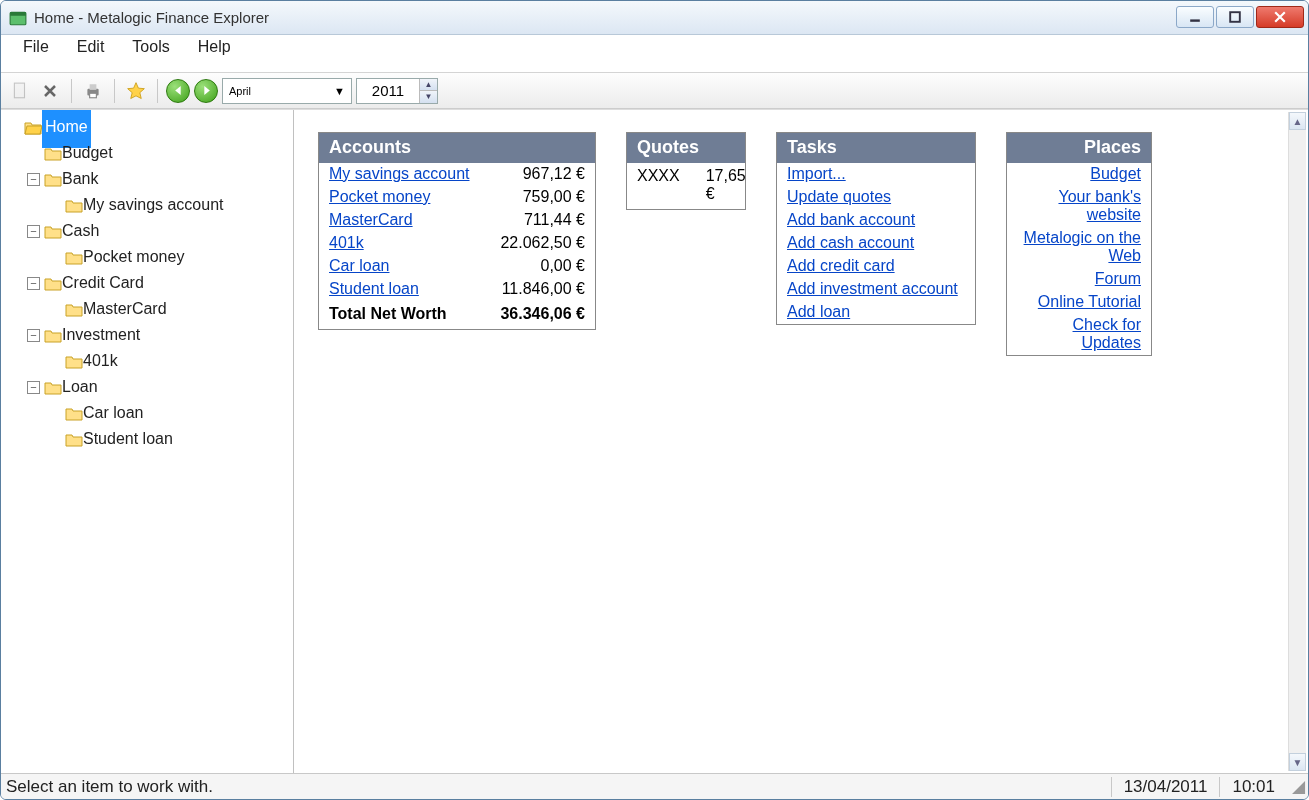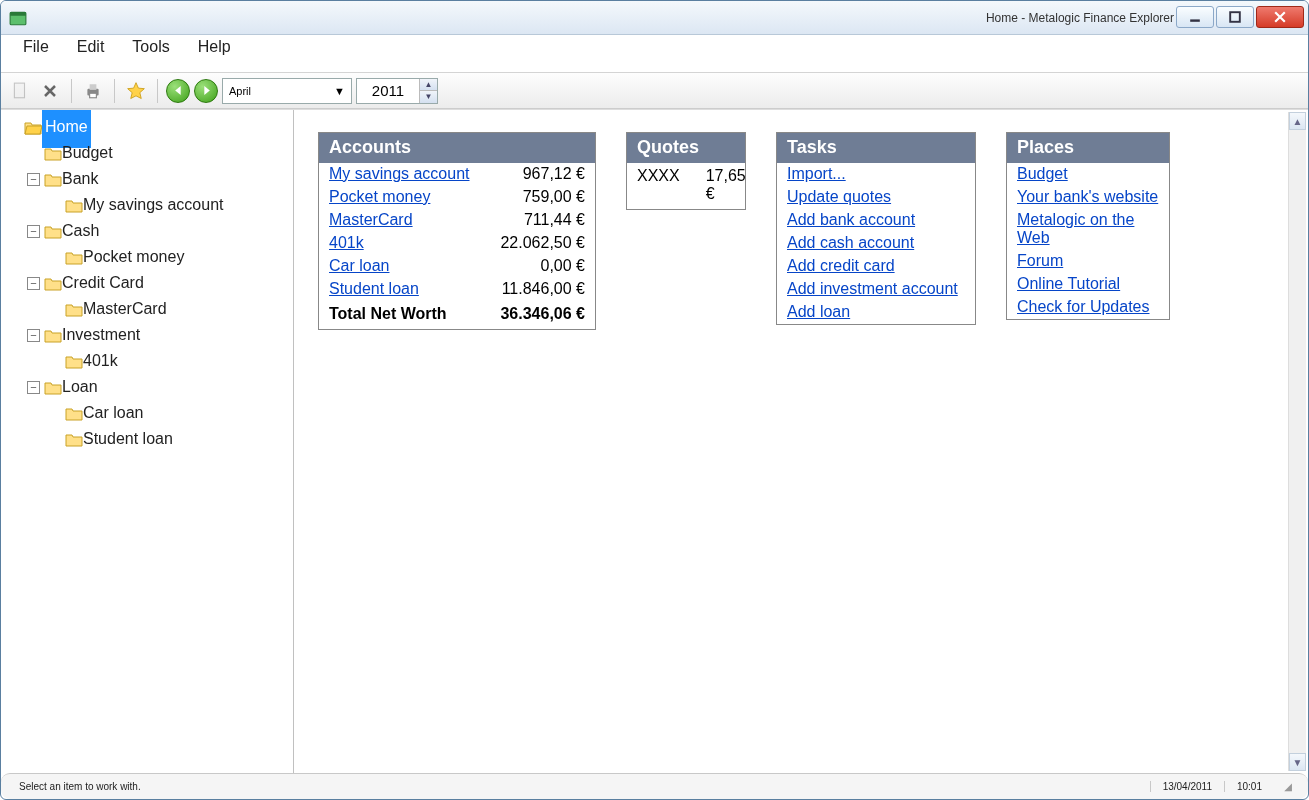--- a/index.html
+++ b/index.html
@@ -1,21 +1,21 @@
 <!DOCTYPE html>
 <html><head>
 <meta charset="utf-8">
 <style>
 * { box-sizing: border-box; margin: 0; padding: 0; font-family: "Segoe UI", Tahoma, sans-serif; }
 body { background: #fff; width: 1309px; height: 800px; overflow: hidden; border: 1px solid #5a7fa0; border-radius: 6px; display: flex; flex-direction: column; }
 
 
 .titlebar { height: 34px; background: linear-gradient(to bottom, #f4f8fc, #dce7f3); display: flex; align-items: center; padding: 0 0 0 8px; border-bottom: 1px solid #b8c8d8; }
 .titlebar .app-icon { width: 18px; height: 18px; margin-right: 7px; }
-.titlebar .title { font-size: 12px; color: #333; flex: 1; text-align: right; }
+.titlebar .title { font-size: 15px; color: #333; flex: 1; }
 .winbtns { display: flex; height: 24px; margin-right: 4px; }
 .winbtn { width: 38px; height: 22px; margin-left: 2px; border: 1px solid #8ba8c8; border-radius: 3px; background: linear-gradient(to bottom,#fafdff,#d8e6f4); display:flex; align-items:center; justify-content:center; font-size:13px; color:#445; }
 .winbtn.close { width:48px; background: linear-gradient(to bottom,#ef7a6e,#d53b27); border-color:#a02818; color:#fff; font-weight:bold;}
 .winbtn svg { width:12px; height:12px; }
 
 
 .menubar { height: 38px; background: #fff; display: flex; padding: 0 8px; border-bottom: 1px solid #d4d4d4; font-size: 16px; color:#222; }
 .menubar .mitem { padding: 3px 14px; }
 
 
@@ -56,21 +56,21 @@
 .acct-row .aval { text-align:right; white-space:nowrap;}
 .acct-total { display:flex; justify-content:space-between; padding:4px 10px 6px; font-weight:bold;}
 .quote-row { display:flex; justify-content:space-between; padding:4px 10px 6px; gap:26px;}
 .link-item { padding:2px 10px 3px; }
 .link-item a { color:#0645c8; text-decoration:underline;}
 .vscroll { position:absolute; right:2px; top:2px; bottom:2px; width:18px; background:#f0f0f0; border-left:1px solid #ddd;}
 .vscroll .arrow { height:18px; display:flex; align-items:center; justify-content:center; color:#668; font-size:10px; background:linear-gradient(to bottom,#f4f8fc,#dbe6f2); border:1px solid #c3d0dd;}
 .vscroll .track { position:absolute; top:18px; bottom:18px; left:0; right:0;}
 
 
-.statusbar { height:26px; border-top:1px solid #c8c8c8; background:#f5f5f5; display:flex; align-items:center; font-size:10px; padding:0 16px;border-radius:9px;}
+.statusbar { height:26px; border-top:1px solid #c8c8c8; background:#f5f5f5; display:flex; align-items:center; font-size:17px; padding:0 3px;}
 .statusbar .msg { flex:1; padding-left:2px; color:#222;}
 .statusbar .cell { border-left:1px solid #c8c8c8; padding:0 12px; color:#222;}
 .statusbar .grip { width:18px; color:#999; text-align:right;}
 
 .folder-svg { width:18px; height:15px;}
 </style>
 </head>
 <body>
 
 <div class="titlebar">
@@ -305,21 +305,21 @@
             <div class="link-item"><a>Import...</a></div>
             <div class="link-item"><a>Update quotes</a></div>
             <div class="link-item"><a>Add bank account</a></div>
             <div class="link-item"><a>Add cash account</a></div>
             <div class="link-item"><a>Add credit card</a></div>
             <div class="link-item"><a>Add investment account</a></div>
             <div class="link-item"><a>Add loan</a></div>
           </div>
         </div>
 
-        <div class="panel" style="width:164px;">
+        <div class="panel" style="width:146px;text-align:right;">
           <div class="panel-head">Places</div>
           <div class="panel-body">
             <div class="link-item"><a>Budget</a></div>
             <div class="link-item"><a>Your bank's website</a></div>
             <div class="link-item"><a>Metalogic on the Web</a></div>
             <div class="link-item"><a>Forum</a></div>
             <div class="link-item"><a>Online Tutorial</a></div>
             <div class="link-item"><a>Check for Updates</a></div>
           </div>
         </div>

